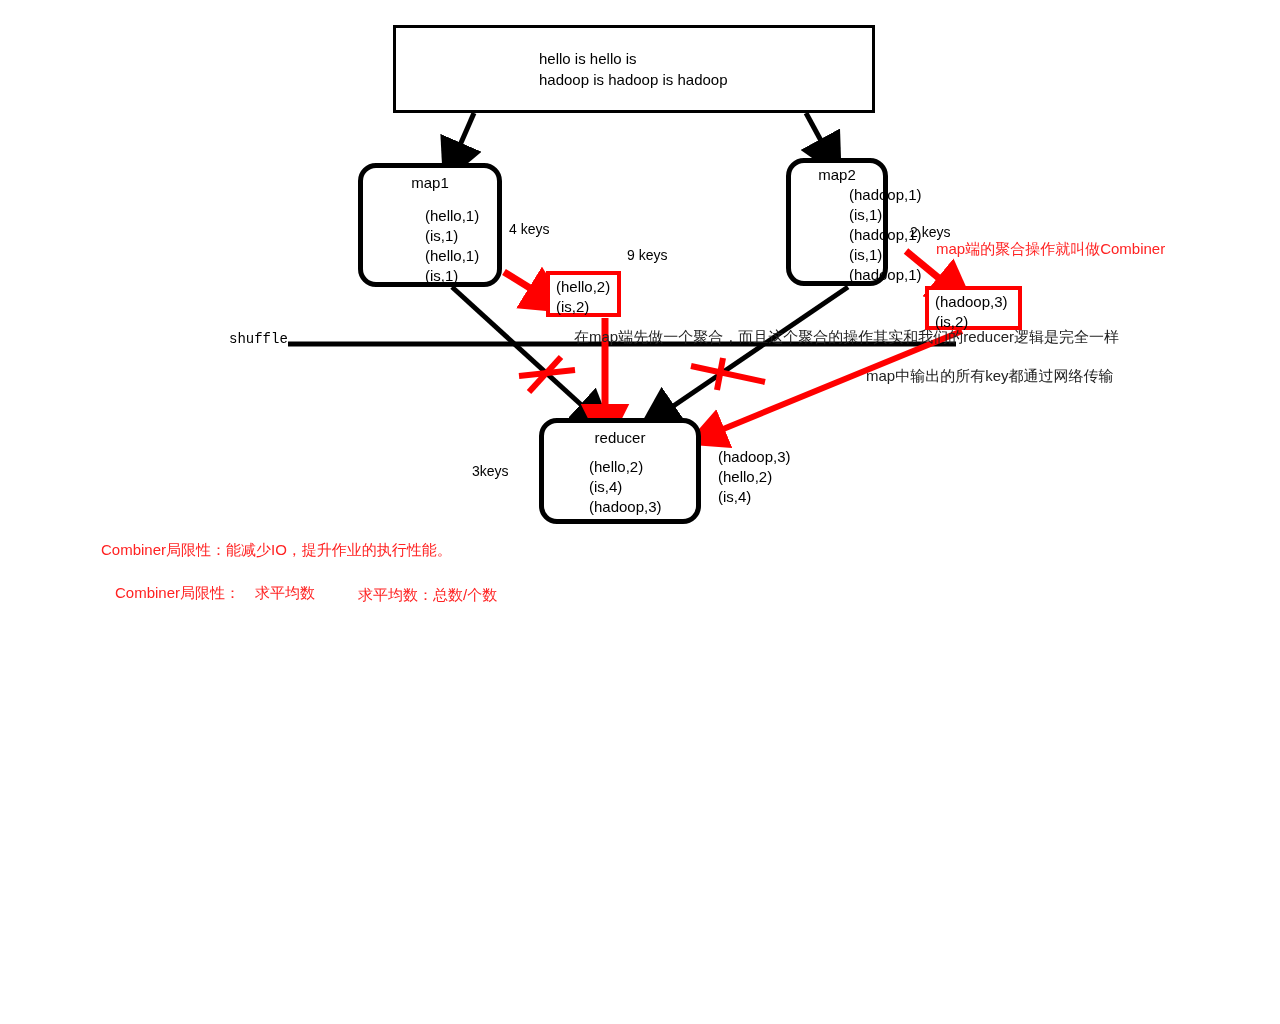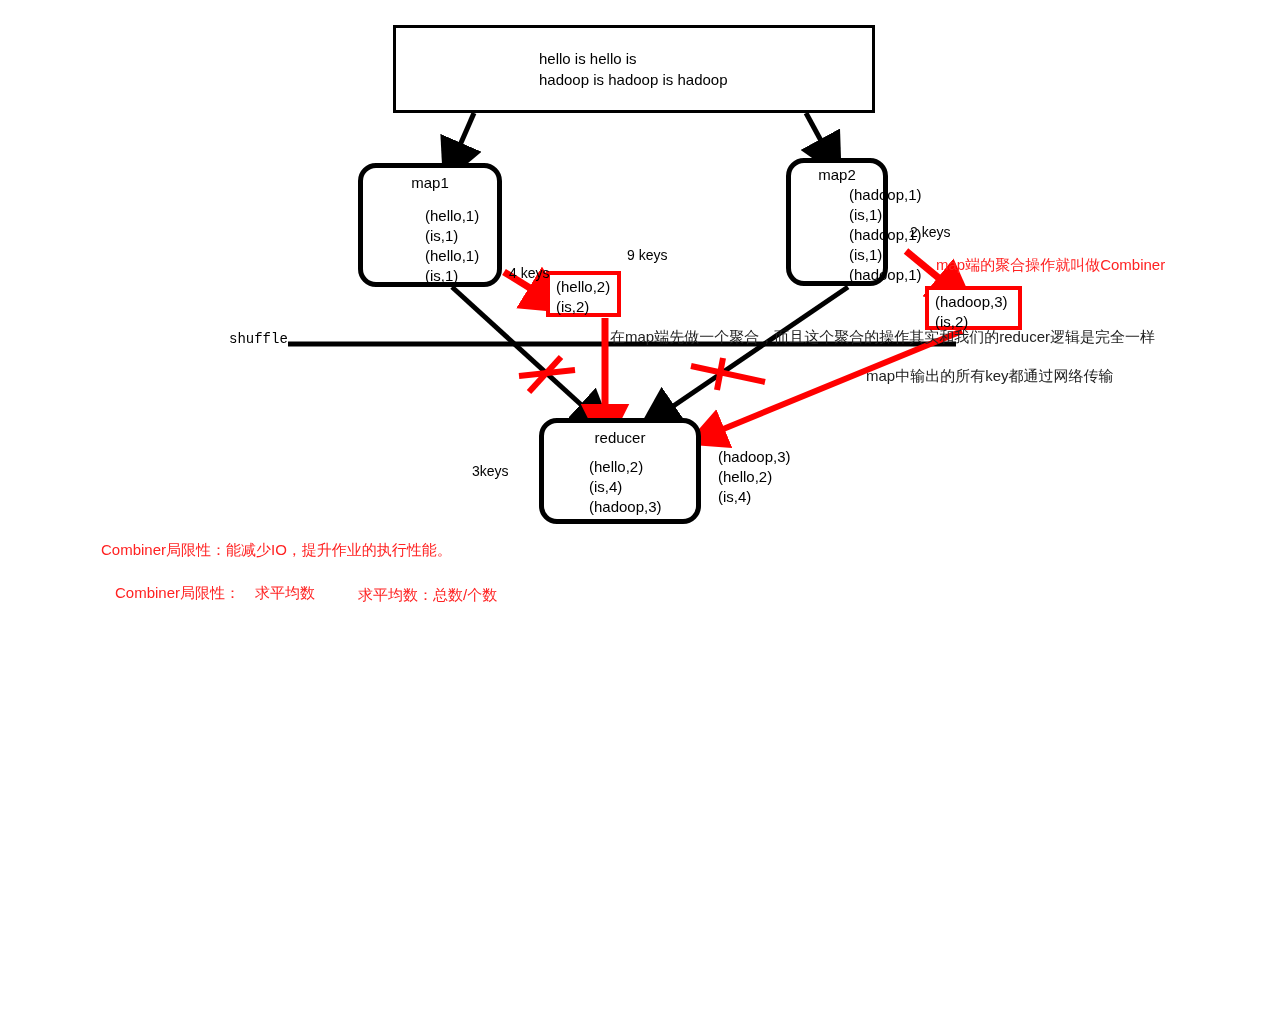--- a/index.html
+++ b/index.html
@@ -127,32 +127,32 @@
     color: #ff2222;
     white-space: pre;
   }
   .note-black {
     position: absolute;
     font-size: 15px;
     color: #222222;
     white-space: pre;
   }
   #label-shuffle { left: 229px; top: 331px; font-family: Liberation Mono, monospace; }
-  #label-4keys   { left: 509px; top: 221px; margin-top: 44px; }
+  #label-4keys   { left: 509px; top: 221px; }
   #label-9keys   { left: 627px; top: 247px; }
   #label-5keys   { left: 910px; top: 224px; }
   #label-3keys   { left: 472px; top: 463px; }
   #reducer-output {
     left: 718px;
     top: 447px;
     font-size: 15px;
     line-height: 20px;
   }
-  #note-combiner-name { left: 936px; top: 256px; text-align: right; }
-  #note-map-agg       { left: 574px; top: 328px; margin-left: 36px; }
+  #note-combiner-name { left: 936px; top: 240px; text-align: right; }
+  #note-map-agg       { left: 574px; top: 328px; }
   #note-network       { left: 866px; top: 367px; }
   #note-advantage     { left: 101px; top: 541px; }
   #note-limit         { left: 115px; top: 584px; }
   #note-limit2        { left: 255px; top: 584px; }
   #note-avg           { left: 358px; top: 586px; text-align: right; }
 </style>
 </head>
 <body>
 
 <svg id="canvas" viewBox="0 0 1280 1024">

